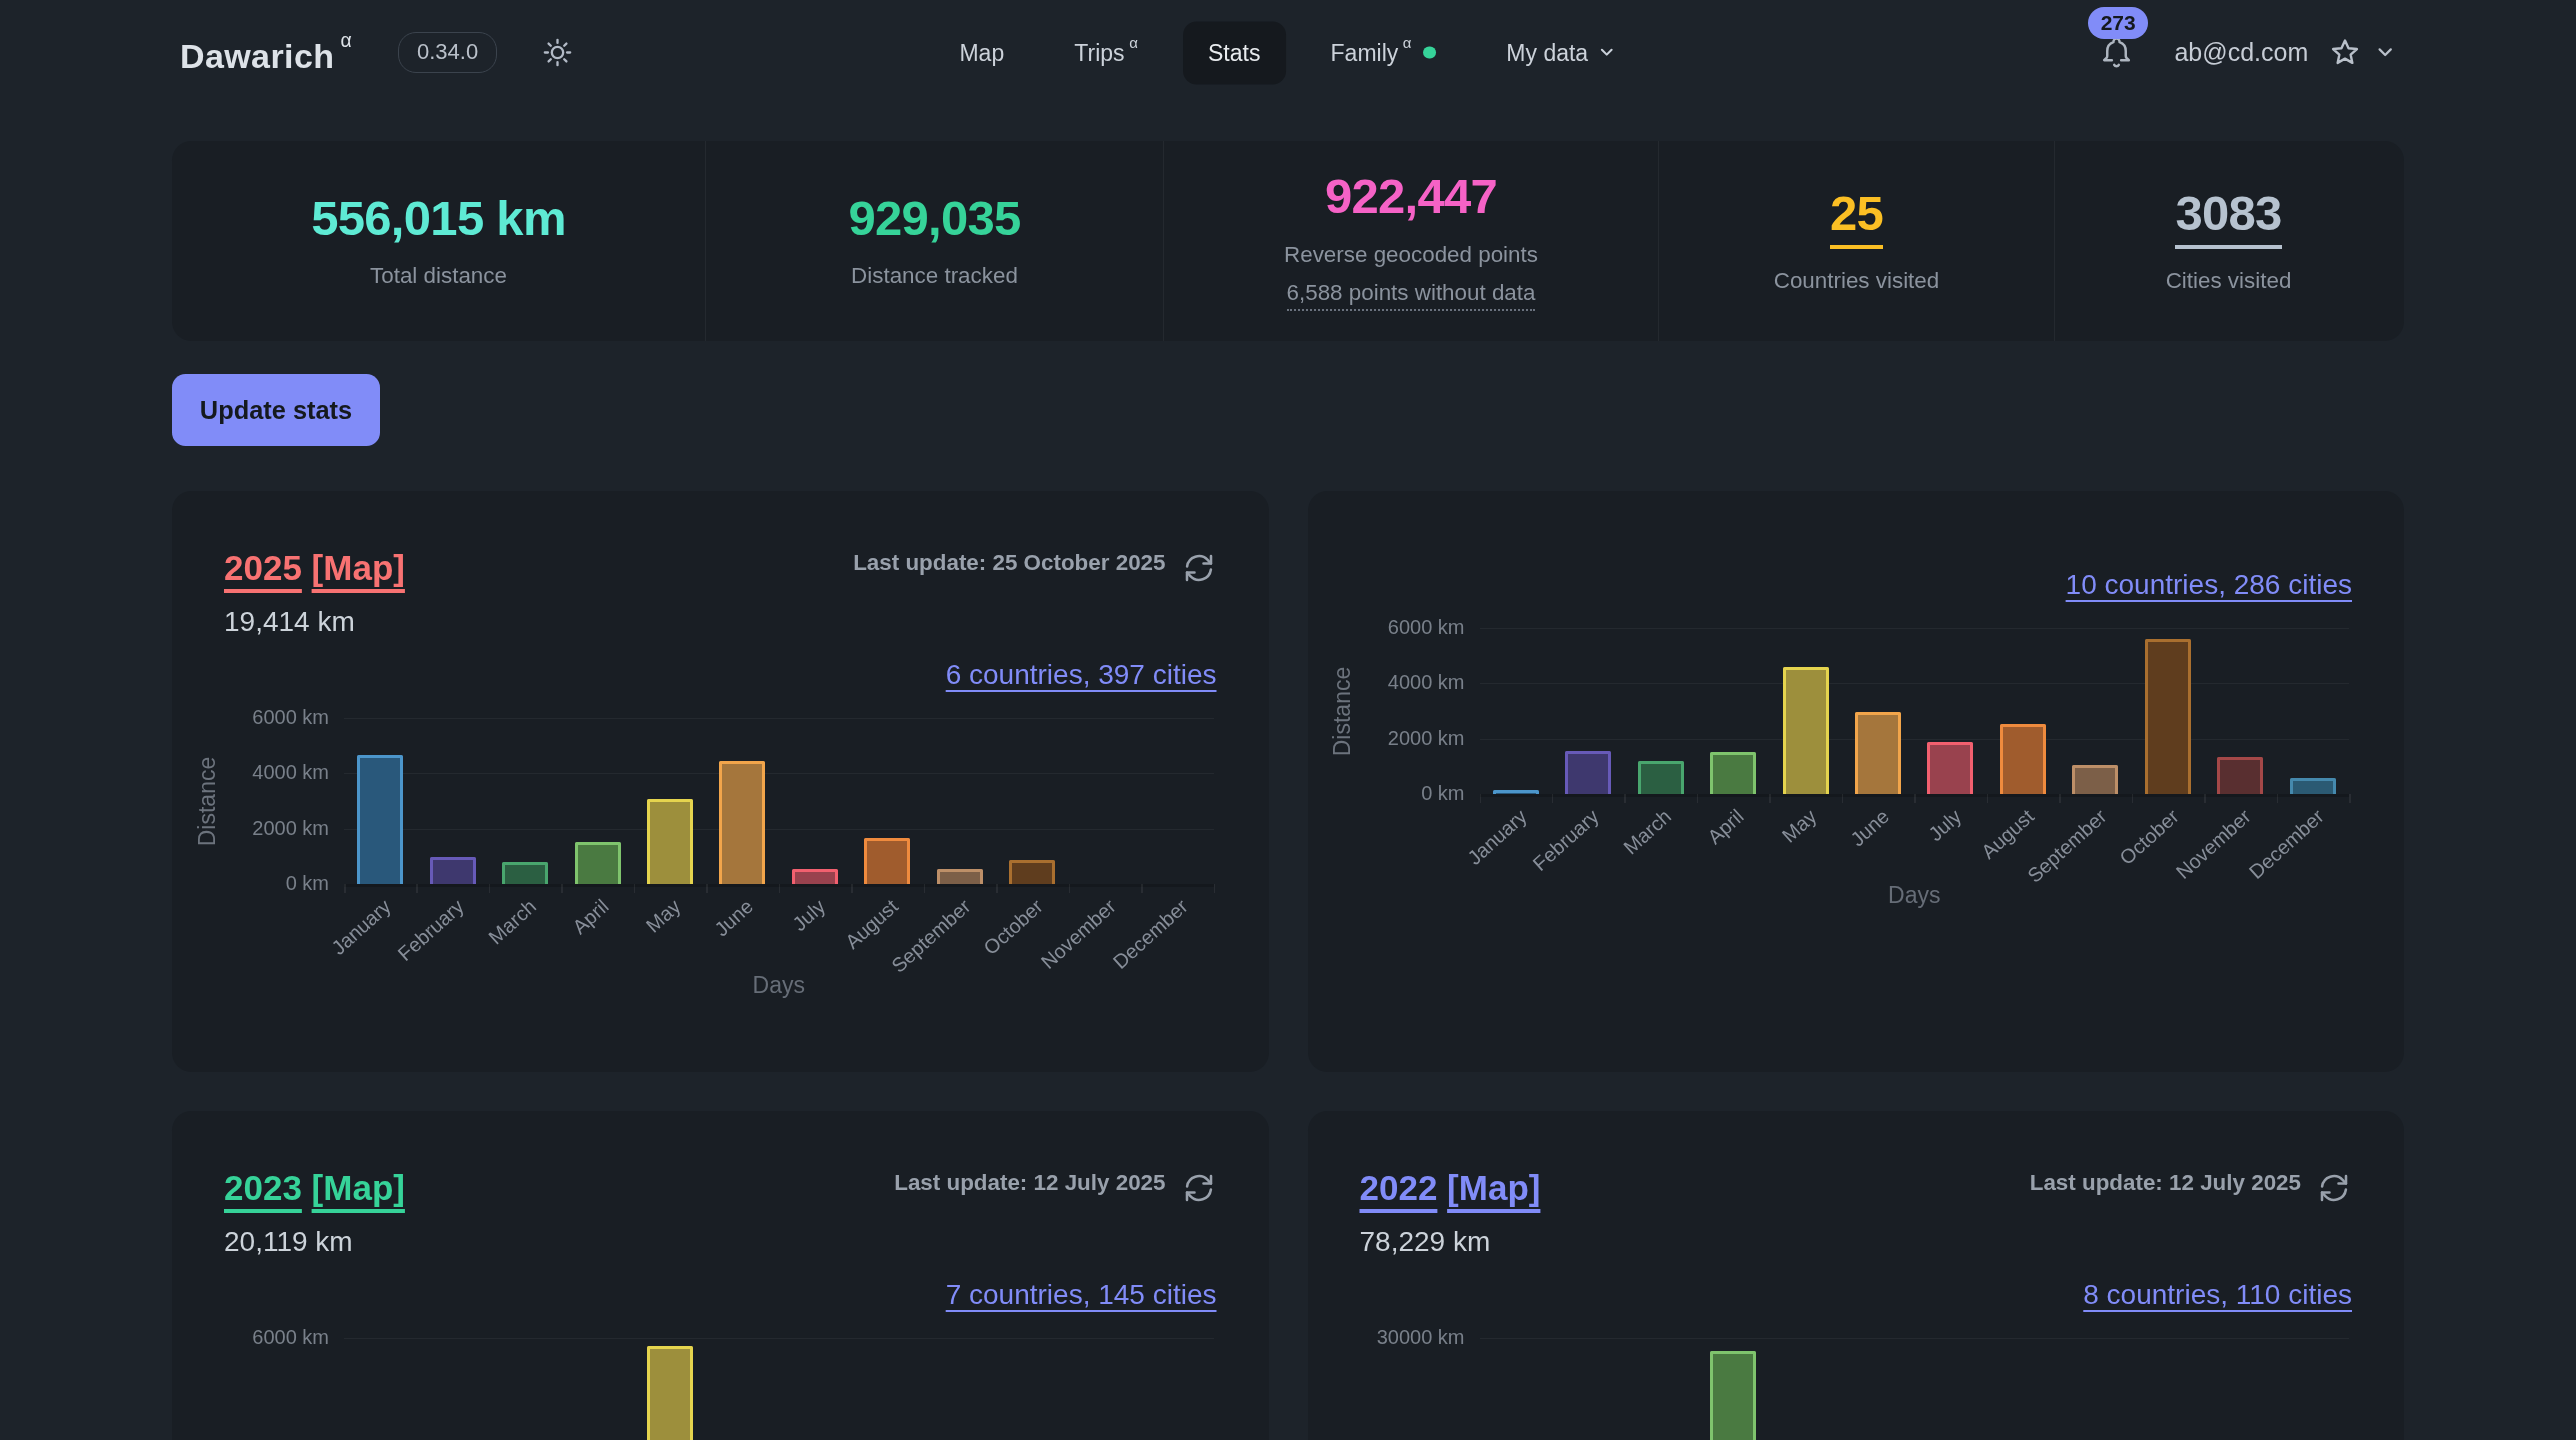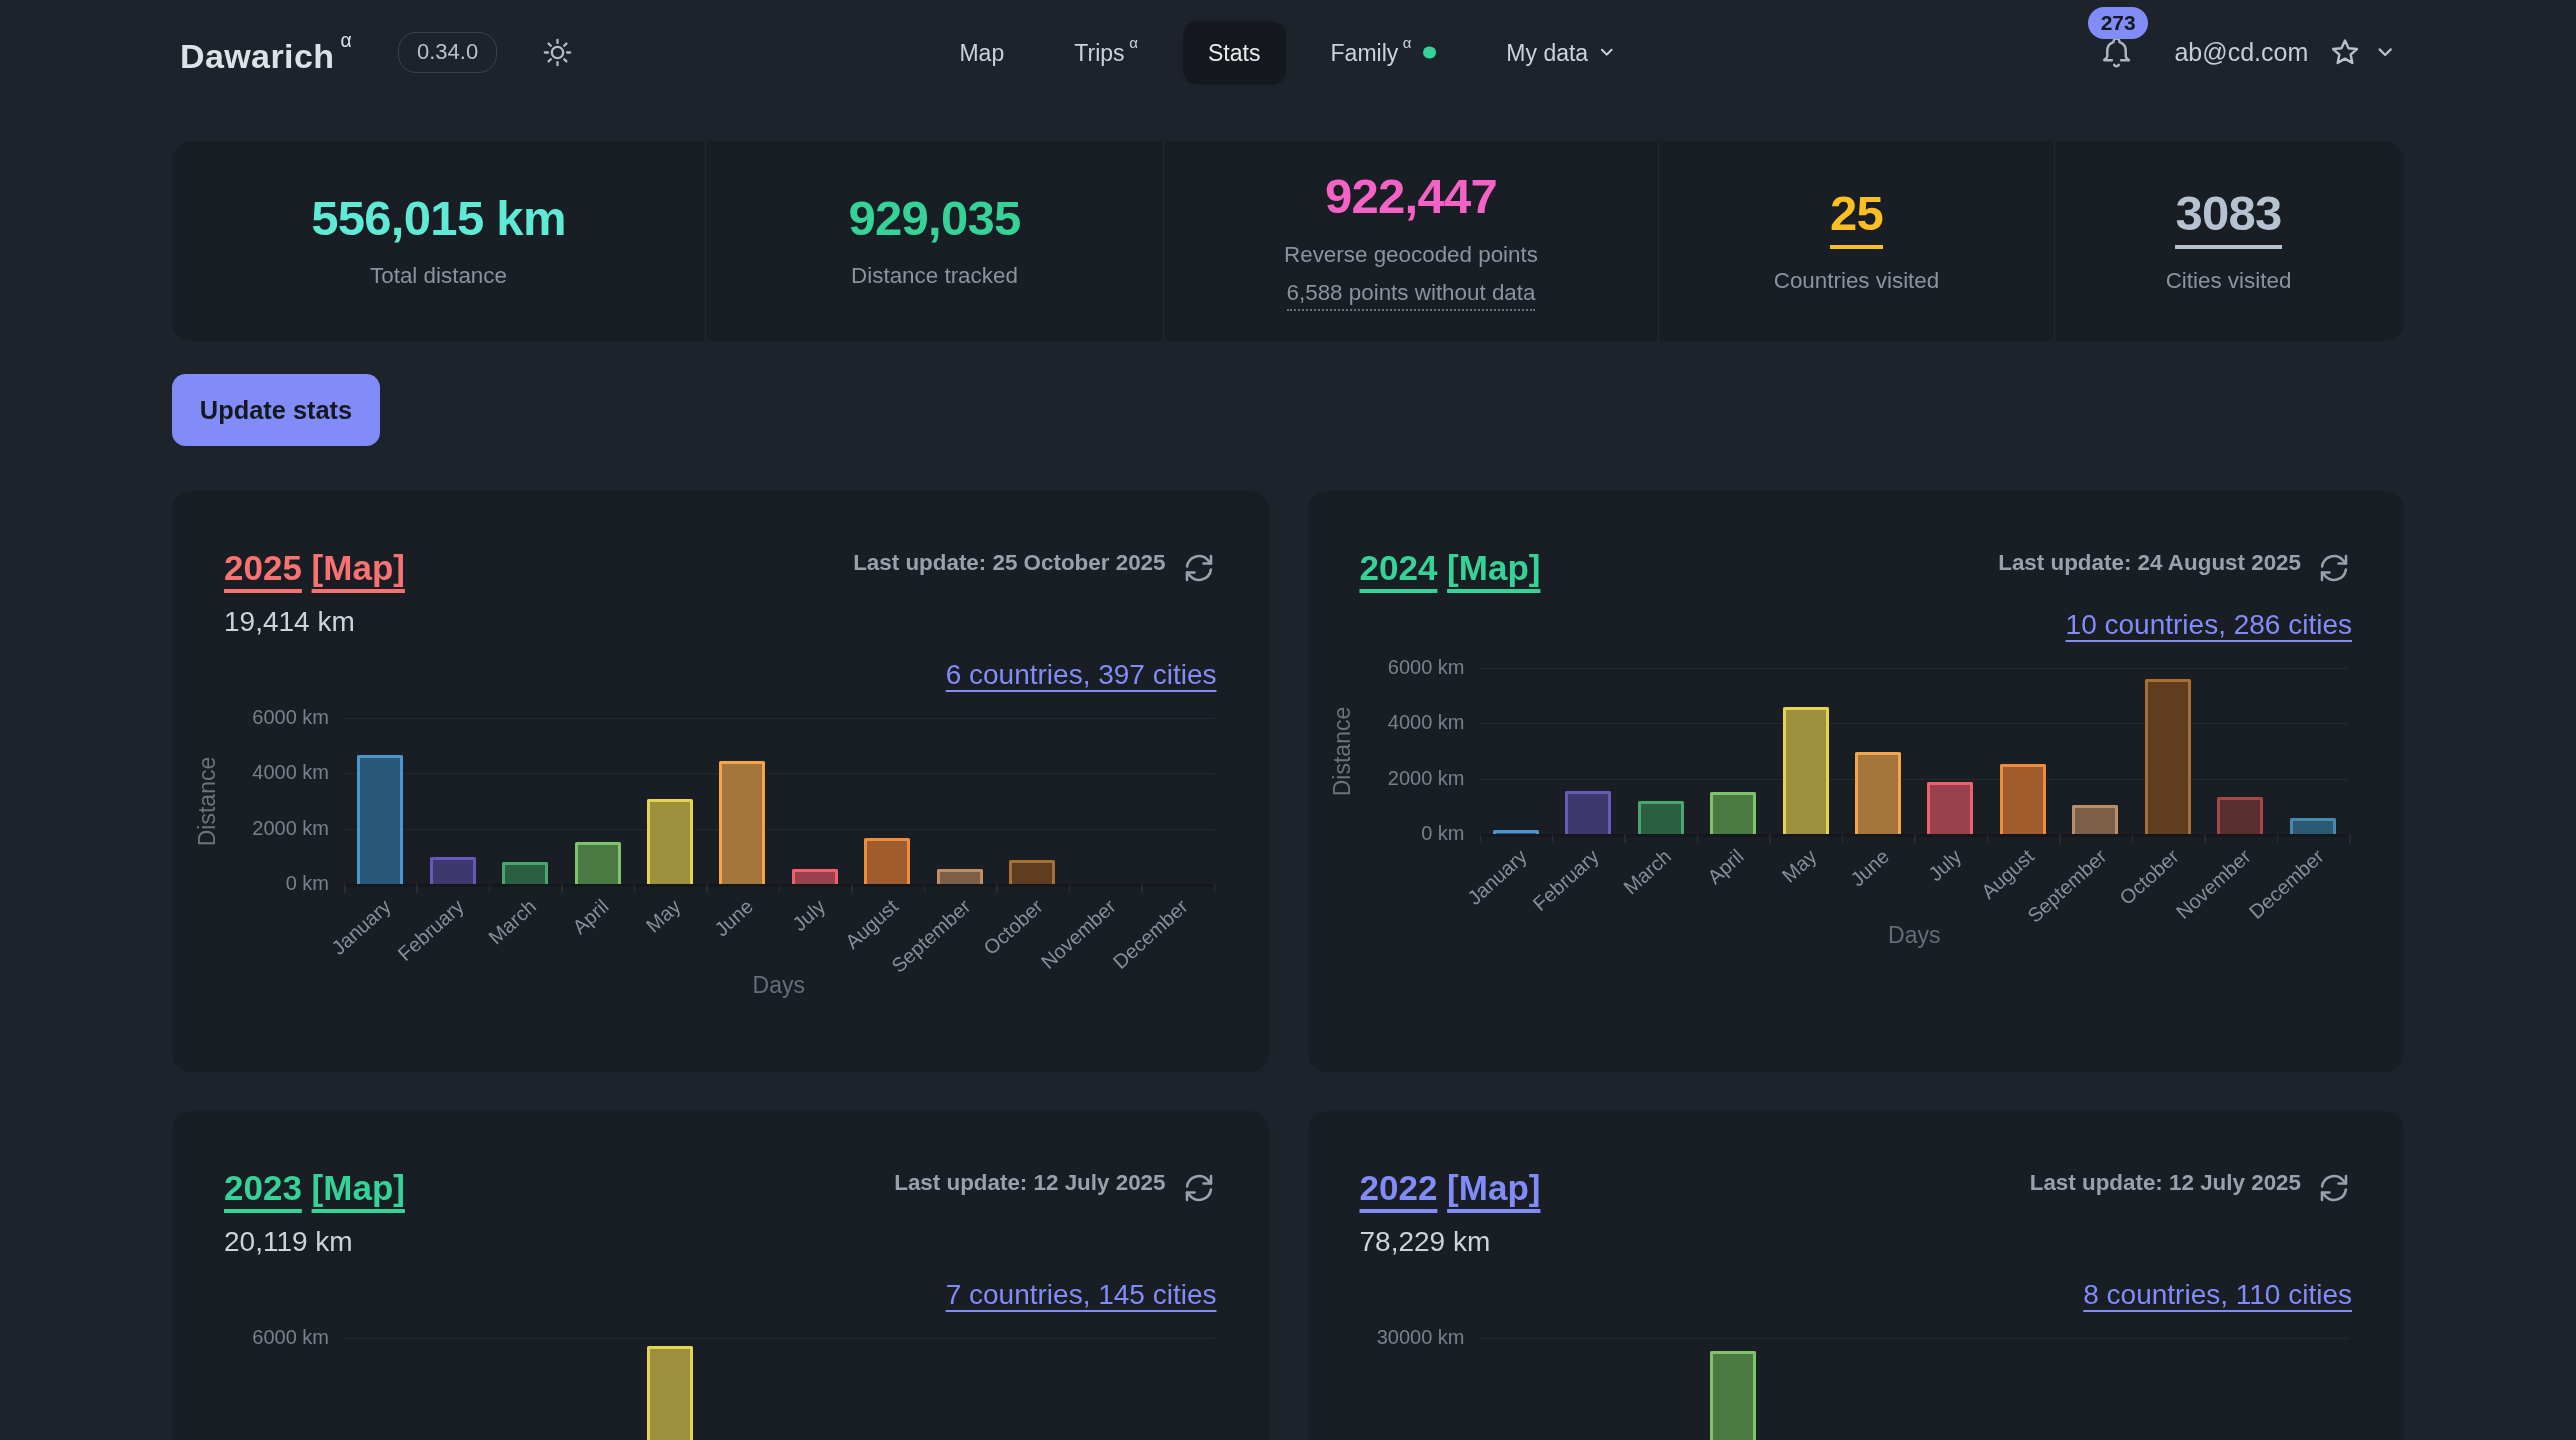--- a/index.html
+++ b/index.html
@@ -269,37 +269,20 @@
             <div class="xlabel" style="right: 37.5%;">August</div>
             <div class="xlabel" style="right: 29.1667%;">September</div>
             <div class="xlabel" style="right: 20.8333%;">October</div>
             <div class="xlabel" style="right: 12.5%;">November</div>
             <div class="xlabel" style="right: 4.16667%;">December</div>
             <div class="x-title">Days</div>
           </div>
     </div>
   </section>
       <section class="card">
-    <div class="card-head">
-      <div class="card-title">
-        <a class="year-link" style="color: rgb(54, 211, 153);">2024</a>
-        <a class="map-link" style="color: rgb(54, 211, 153);">[Map]</a>
-      </div>
-      <div class="last-update">
-        <span class="lu-text">Last update: 24 August 2025</span>
-        <span>
-          <svg width="36" height="36" viewBox="0 0 24 24" fill="none" stroke="#99a1ac" stroke-width="1.7" stroke-linecap="round" stroke-linejoin="round">
-            <path d="M4.06 11a8 8 0 0 1 13.7-4.4l2.2 2.4"></path>
-                <path d="M20 4v5h-5"></path>
-            <path d="M19.94 13a8 8 0 0 1-13.7 4.4l-2.2-2.4"></path>
-                <path d="M4 20v-5h5"></path>
-          </svg>
-        </span>
-      </div>
-    </div>
     <div class="card-link-row">
       <a class="counts-link">10 countries, 286 cities</a>
     </div>
     <div class="chart">
       <div class="y-title">
             <span class="yt-text">Distance</span>
           </div>
       <div class="plot">
             <div class="gridline" style="top: 0px;"></div>
             <div class="ytick" style="top: -12px;">6000 km</div>

